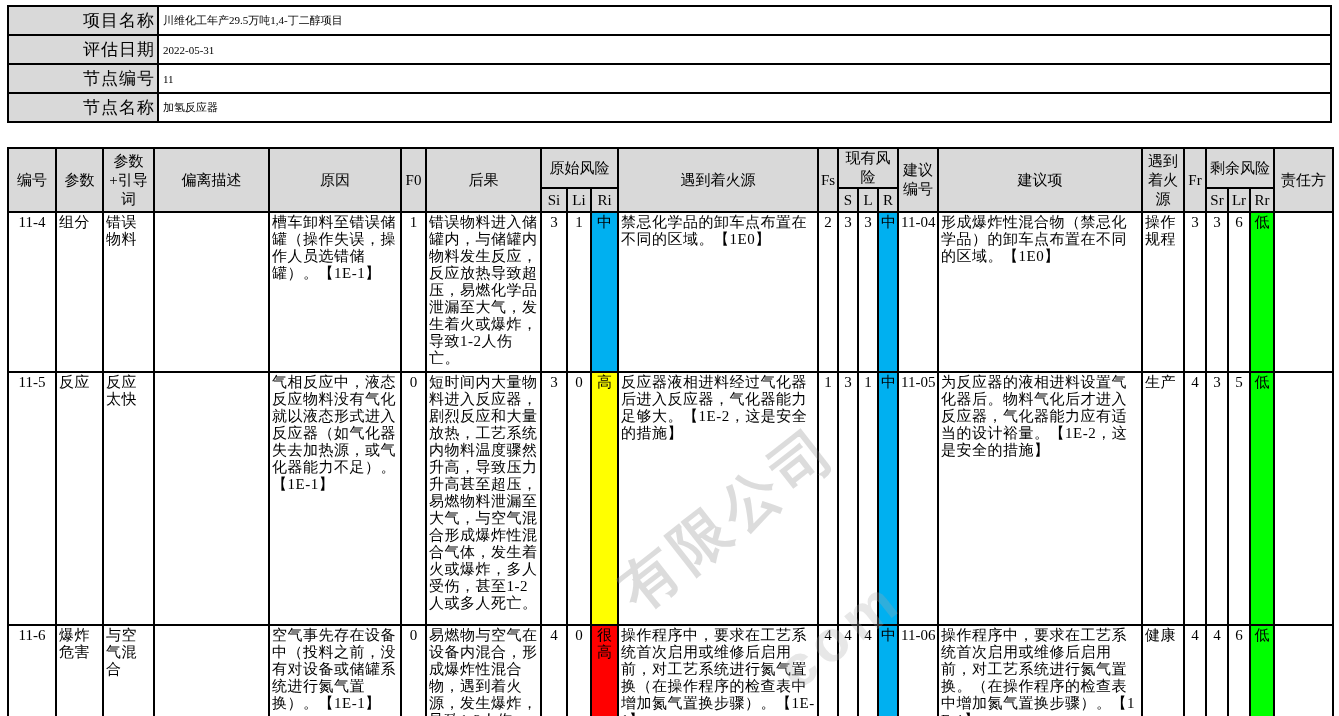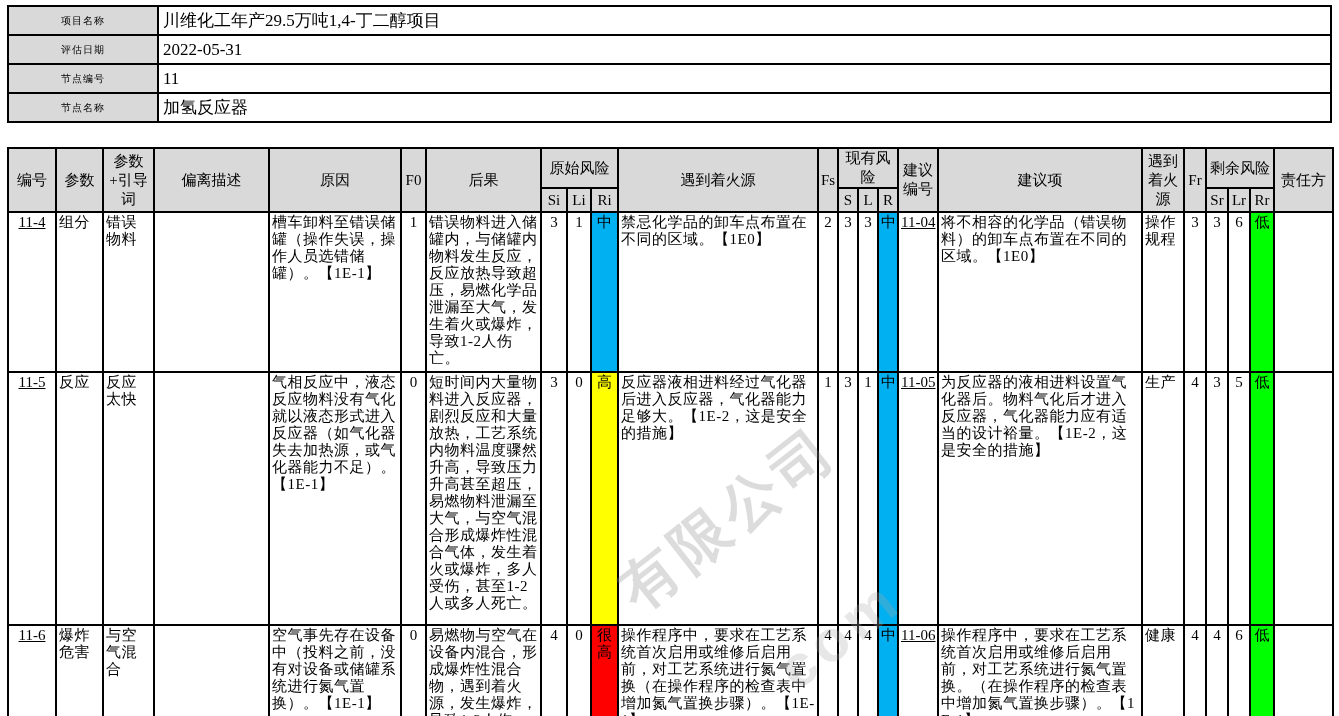--- a/index.html
+++ b/index.html
@@ -3,30 +3,30 @@
 <meta charset="utf-8">
 <style>
   html,body{margin:0;padding:0;background:#fff;}
   .page{position:relative;width:1339px;height:716px;background:#fff;overflow:hidden;
         font-family:"Liberation Serif","DejaVu Serif",serif;color:#000;}
   .sheet{position:absolute;left:7px;top:5px;}
   table{border-collapse:collapse;table-layout:fixed;}
   th,td{border:2px solid #000;padding:1px 2px;word-break:break-all;overflow:hidden;}
   
   .meta{position:absolute;left:0;top:0;width:1325px;}
-  .meta th{width:144px;background:#d9d9d9;font-weight:normal;font-size:10px;
-           text-align:center;vertical-align:middle;height:25px;letter-spacing:1px;}
-  .meta td{font-size:17px;text-align:left;vertical-align:middle;padding-left:4px;}
+  .meta th{width:144px;background:#d9d9d9;font-weight:normal;font-size:17px;
+           text-align:right;vertical-align:middle;height:25px;letter-spacing:1px;}
+  .meta td{font-size:11px;text-align:left;vertical-align:middle;padding-left:4px;}
   
   .main{position:absolute;left:0;top:142px;width:1325px;font-size:15px;}
   .main th{background:#d9d9d9;font-weight:normal;text-align:center;
            vertical-align:middle;height:22px;padding:0 1px;font-size:15px;}
   .main td{vertical-align:top;text-align:left;line-height:17px;letter-spacing:0.5px;}
   .main td.ctr{text-align:center;letter-spacing:0;}
-  .main td.nowrap{white-space:nowrap;word-break:keep-all;text-decoration:underline;}
+  .main td.nowrap{white-space:nowrap;word-break:keep-all;}
   tr.r0{height:160px;} tr.r1{height:253px;padding-left:12px;} tr.r2{height:102px;}
   
   .wm{position:absolute;z-index:5;pointer-events:none;transform:rotate(-38deg);
       font-size:58px;font-weight:bold;color:rgba(140,140,140,0.30);white-space:nowrap;
       letter-spacing:6px;}
   .wm2{color:rgba(170,170,170,0.28);font-family:"Liberation Sans",sans-serif;}
 </style>
 </head>
 <body>
 
@@ -123,21 +123,21 @@
           <td>错误物料进入储罐内，与储罐内物料发生反应，反应放热导致超压，易燃化学品泄漏至大气，发生着火或爆炸，导致1-2人伤亡。</td>
           <td class="ctr">3</td>
           <td class="ctr">1</td>
           <td class="ctr" style="background-color: rgb(0, 176, 240);">中</td>
           <td>禁忌化学品的卸车点布置在不同的区域。【1E0】</td>
           <td class="ctr">2</td>
           <td class="ctr">3</td>
           <td class="ctr">3</td>
           <td class="ctr" style="background-color: rgb(0, 176, 240);">中</td>
           <td class="ctr nowrap">11-04</td>
-          <td>将不相容的化学品（错误物料）的卸车点布置在不同的区域。【1E0】</td>
+          <td>形成爆炸性混合物（禁忌化学品）的卸车点布置在不同的区域。【1E0】</td>
           <td>操作规程</td>
           <td class="ctr">3</td>
           <td class="ctr">3</td>
           <td class="ctr">6</td>
           <td class="ctr" style="background-color: rgb(0, 255, 0);">低</td>
           <td></td>
         </tr>
         <tr class="r1">
           <td class="ctr nowrap">11-5</td>
           <td>反应</td>

